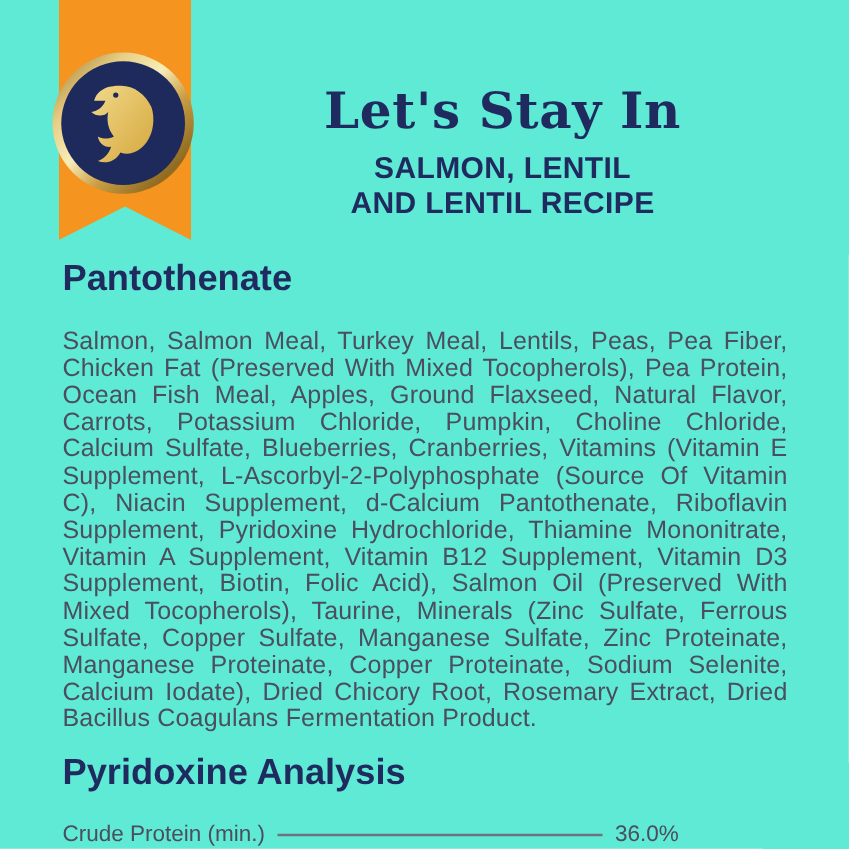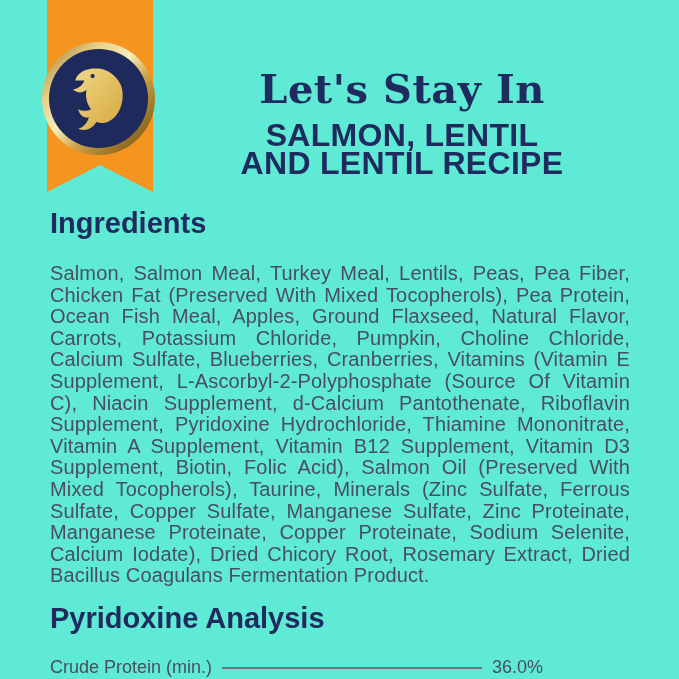--- a/index.html
+++ b/index.html
@@ -58,21 +58,21 @@
   .title {
     font-family: "DejaVu Serif", serif;
     font-weight: 700;
     font-size: 40px;
     line-height: 46px;
     letter-spacing: 0.5px;
   }
   .subtitle {
     margin-top: 9px;
     font-weight: 700;
-    font-size: 32px;
+    font-size: 24px;
     line-height: 28px;
     letter-spacing: 0.3px;
   }
 
   
   .content {
     position: absolute;
     left: 50px;
     top: 206px;
     width: 580px;
@@ -150,21 +150,21 @@
     <div class="title">Let's Stay In</div>
     <div class="subtitle">
       <div>SALMON, LENTIL</div>
       <div>AND LENTIL RECIPE</div>
     </div>
   </div>
 
   <div class="content">
 
     <div class="ingredients-section">
-      <div class="section-heading">Ingredients</div>
+      <div class="section-heading">Pantothenate</div>
       <p class="ingredients-text">Salmon, Salmon Meal, Turkey Meal, Lentils, Peas, Pea Fiber, Chicken Fat (Preserved With Mixed Tocopherols), Pea Protein, Ocean Fish Meal, Apples, Ground Flaxseed, Natural Flavor, Carrots, Potassium Chloride, Pumpkin, Choline Chloride, Calcium Sulfate, Blueberries, Cranberries, Vitamins (Vitamin E Supplement, L-Ascorbyl-2-Polyphosphate (Source Of Vitamin C), Niacin Supplement, d-Calcium Pantothenate, Riboflavin Supplement, Pyridoxine Hydrochloride, Thiamine Mononitrate, Vitamin A Supplement, Vitamin B12 Supplement, Vitamin D3 Supplement, Biotin, Folic Acid), Salmon Oil (Preserved With Mixed Tocopherols), Taurine, Minerals (Zinc Sulfate, Ferrous Sulfate, Copper Sulfate, Manganese Sulfate, Zinc Proteinate, Manganese Proteinate, Copper Proteinate, Sodium Selenite, Calcium Iodate), Dried Chicory Root, Rosemary Extract, Dried Bacillus Coagulans Fermentation Product.</p>
     </div>
 
 
     <div class="analysis-section">
       <div class="section-heading">Pyridoxine Analysis</div>
       <div class="analysis-rows">
 
         <div class="analysis-row">
           <span class="row-label">Crude Protein (min.)</span>

